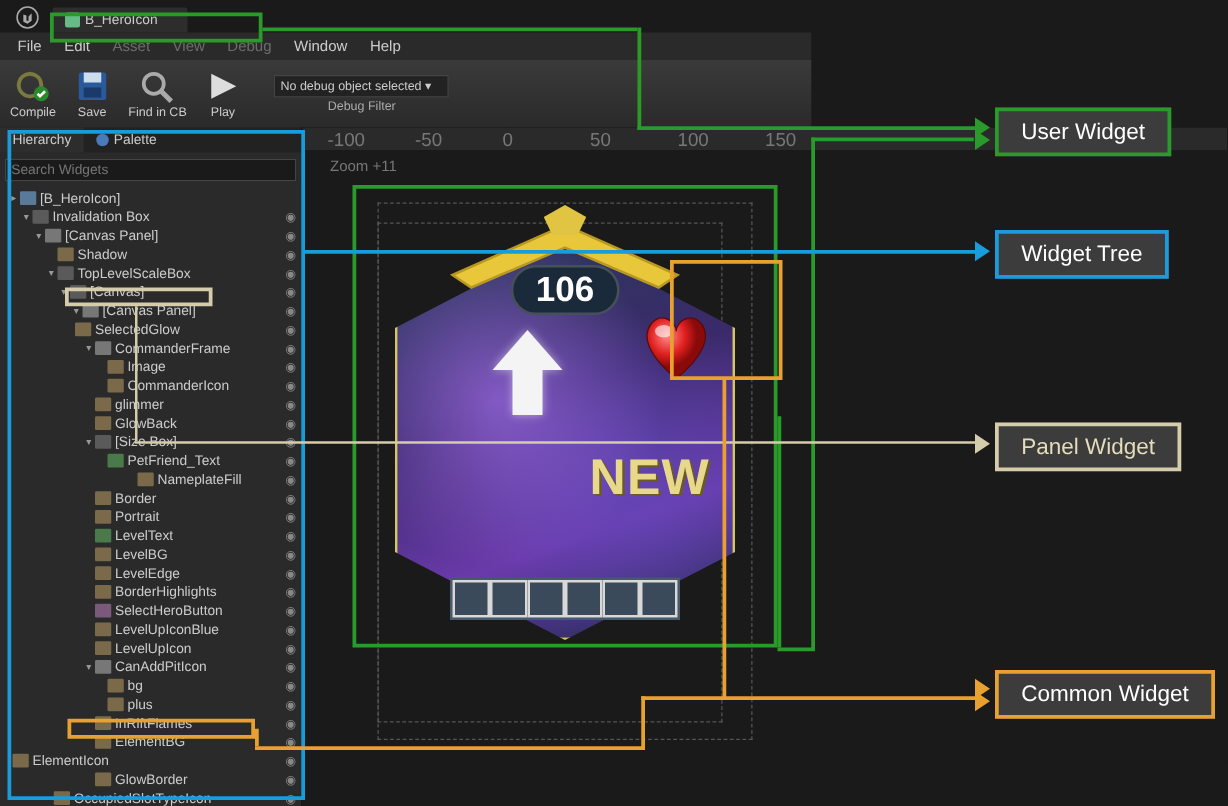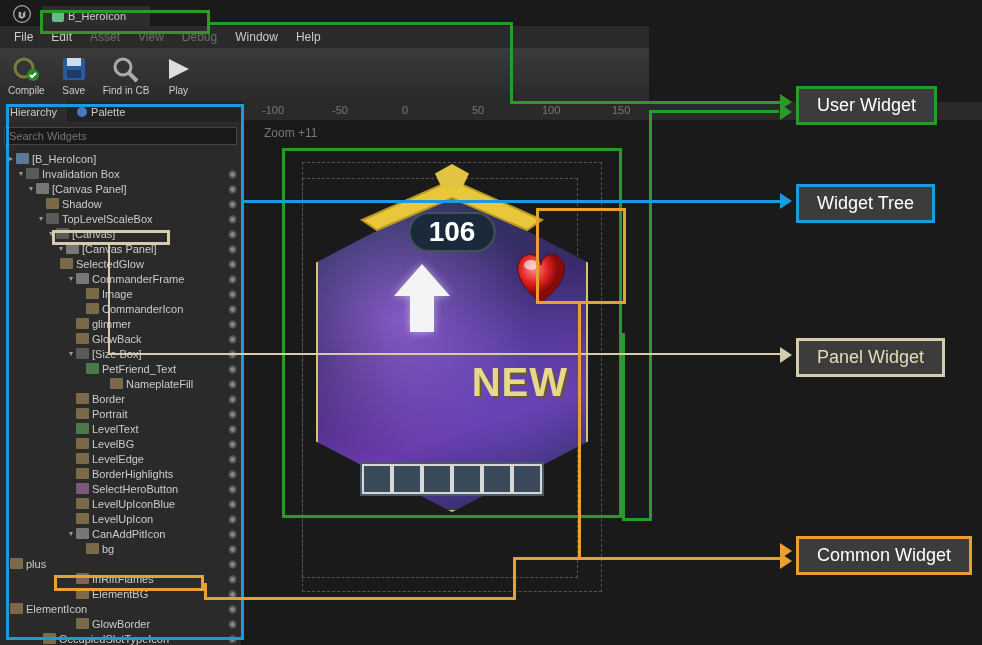--- a/index.html
+++ b/index.html
@@ -40,21 +40,21 @@
 .tree-row .eye { margin-left: auto; color: #888; font-size: 10px; }
 .ic-root { background: #5a7a9a; }
 .ic-box { background: #5a5a5a; }
 .ic-panel { background: #777; }
 .ic-img { background: #7a6a4a; }
 .ic-text { background: #4a7a4a; }
 .ic-btn { background: #7a5a7a; }
 
 
 .viewport { flex: 1; background: #1a1a1a; position: relative; overflow: hidden; width: 407px; }
-.ruler-h { height: 18px; background: #2a2a2a; position: relative; font-size: 11px; color: #777; }
+.ruler-h { height: 18px; background: #2a2a2a; position: relative; font-size: 15px; color: #777; }
 .ruler-h span { position: absolute; top: 2px; }
 .zoom-label { position: absolute; top: 24px; left: 22px; color: #777; font-size: 12px; }
 
 .card-wrap { position: absolute; left: 60px; top: 42px; width: 300px; height: 460px; }
 .outline-dash { position: absolute; border: 1px dashed #555; }
 .card-main { position: absolute; left: 14px; top: 48px; width: 272px; height: 320px; background: linear-gradient(160deg, #2a3a5a, #3a2a6a 40%, #6a3aaa 70%, #1a2a4a); clip-path: polygon(50% 0, 100% 22%, 100% 78%, 50% 100%, 0 78%, 0 22%); border: 2px solid #d4c46a; }
 .card-main::before { content:''; position:absolute; inset:0; background: radial-gradient(circle at 30% 40%, rgba(180,120,255,0.6), transparent 50%), radial-gradient(circle at 70% 60%, rgba(100,80,200,0.5), transparent 50%); }
 .crown-band { position: absolute; left: 50px; top: 26px; width: 200px; height: 70px; }
 .crown-band svg { width: 100%; height: 100%; }
 .crown-badge { position:absolute; left:50%; top:20px; transform:translateX(-50%); width:34px; height:24px; background:#e0c442; clip-path: polygon(50% 0,100% 40%,80% 100%,20% 100%,0 40%); }
@@ -137,20 +137,24 @@
     <span>Find in CB</span>
   </div>
   <div class="tool-btn">
     <div class="tool-icon">
       <svg viewBox="0 0 30 28">
           <path d="M6 4 L26 14 L6 24 Z" fill="#ddd"></path>
         </svg>
     </div>
     <span>Play</span>
   </div>
+  <div class="debug-area">
+    <div class="debug-select">No debug object selected ▾</div>
+    <div class="debug-label">Debug Filter</div>
+  </div>
 </div>
 
 <div class="main">
   <div class="sidebar">
     <div class="side-tabs">
       <div class="side-tab active">
           <span>Hierarchy</span>
         </div>
       <div class="side-tab">
           <span style="width:10px;height:10px;border-radius:50%;background:#4a7aba;display:inline-block"></span>
@@ -316,21 +320,21 @@
           <span class="ticon ic-panel"></span>
           <span>CanAddPitIcon</span>
           <span class="eye">◉</span>
         </div>
         <div class="tree-row" style="padding-left: 76px;">
           <span class="arrow"></span>
           <span class="ticon ic-img"></span>
           <span>bg</span>
           <span class="eye">◉</span>
         </div>
-        <div class="tree-row" style="">
+        <div class="tree-row" style="padding-left: 76px;">
           <span class="arrow"></span>
           <span class="ticon ic-img"></span>
           <span>plus</span>
           <span class="eye">◉</span>
         </div>
         <div class="tree-row" style="padding-left: 66px;">
           <span class="arrow"></span>
           <span class="ticon ic-img"></span>
           <span>InRiftFlames</span>
           <span class="eye">◉</span>

